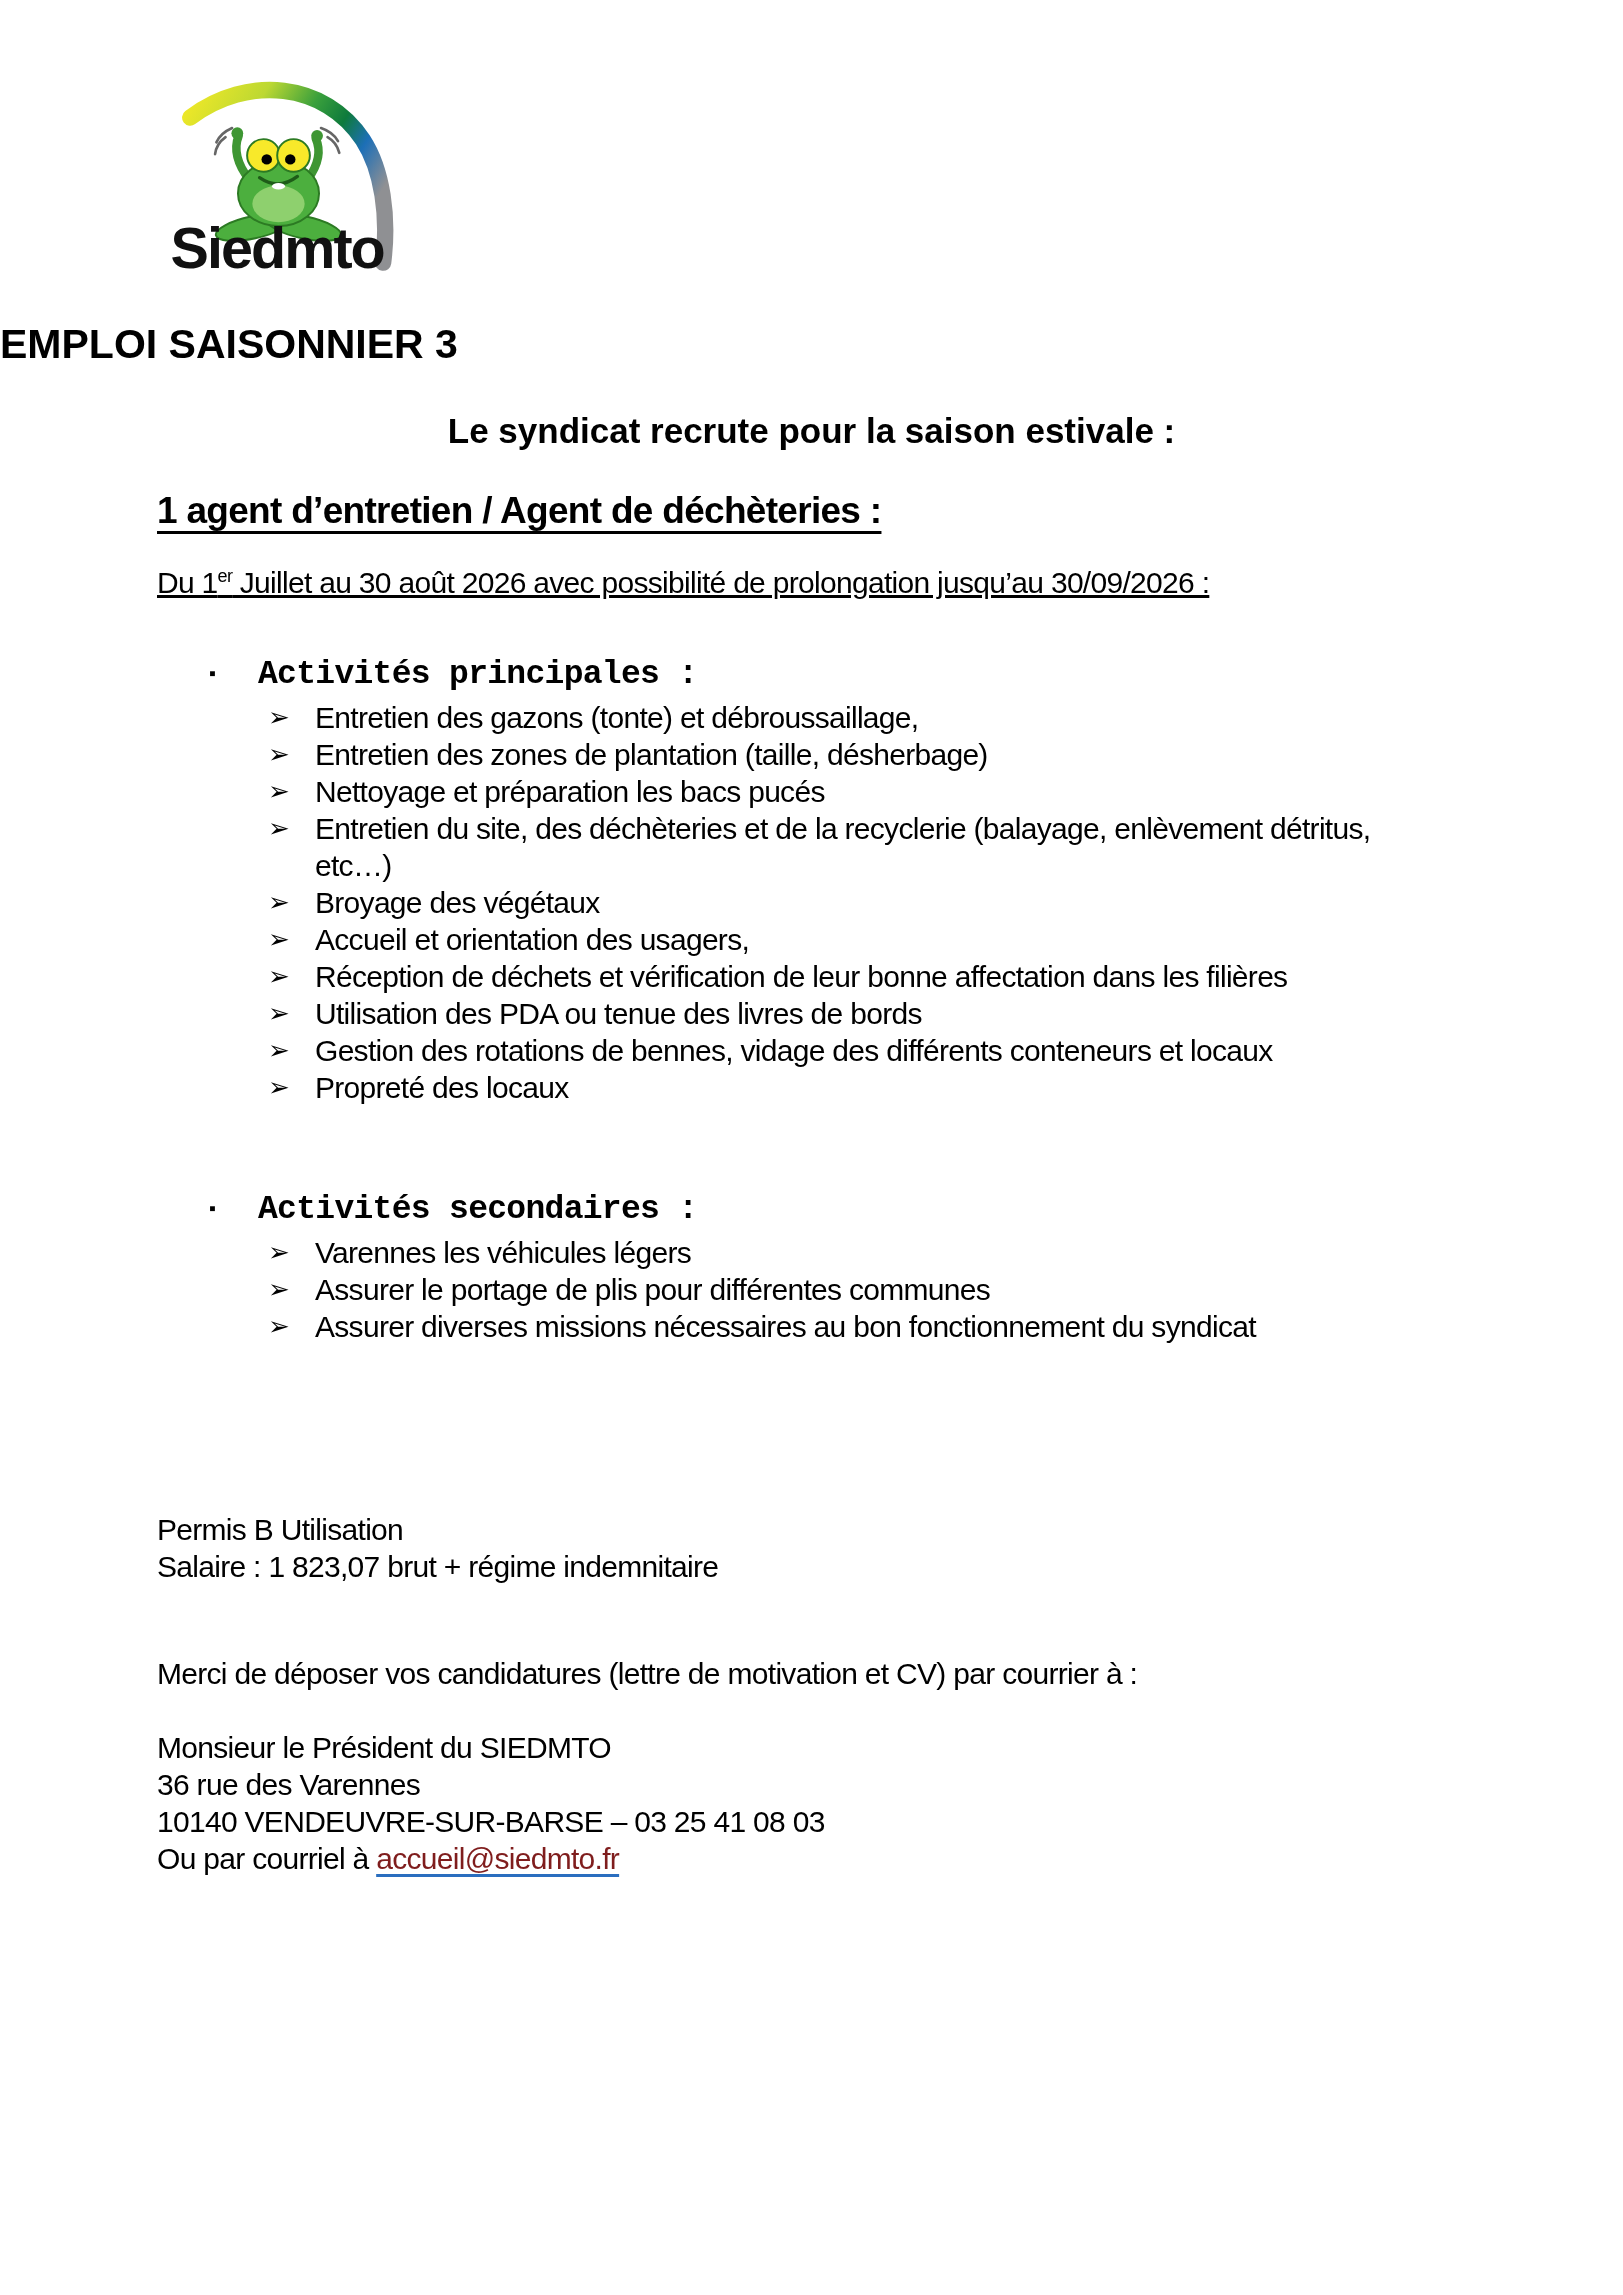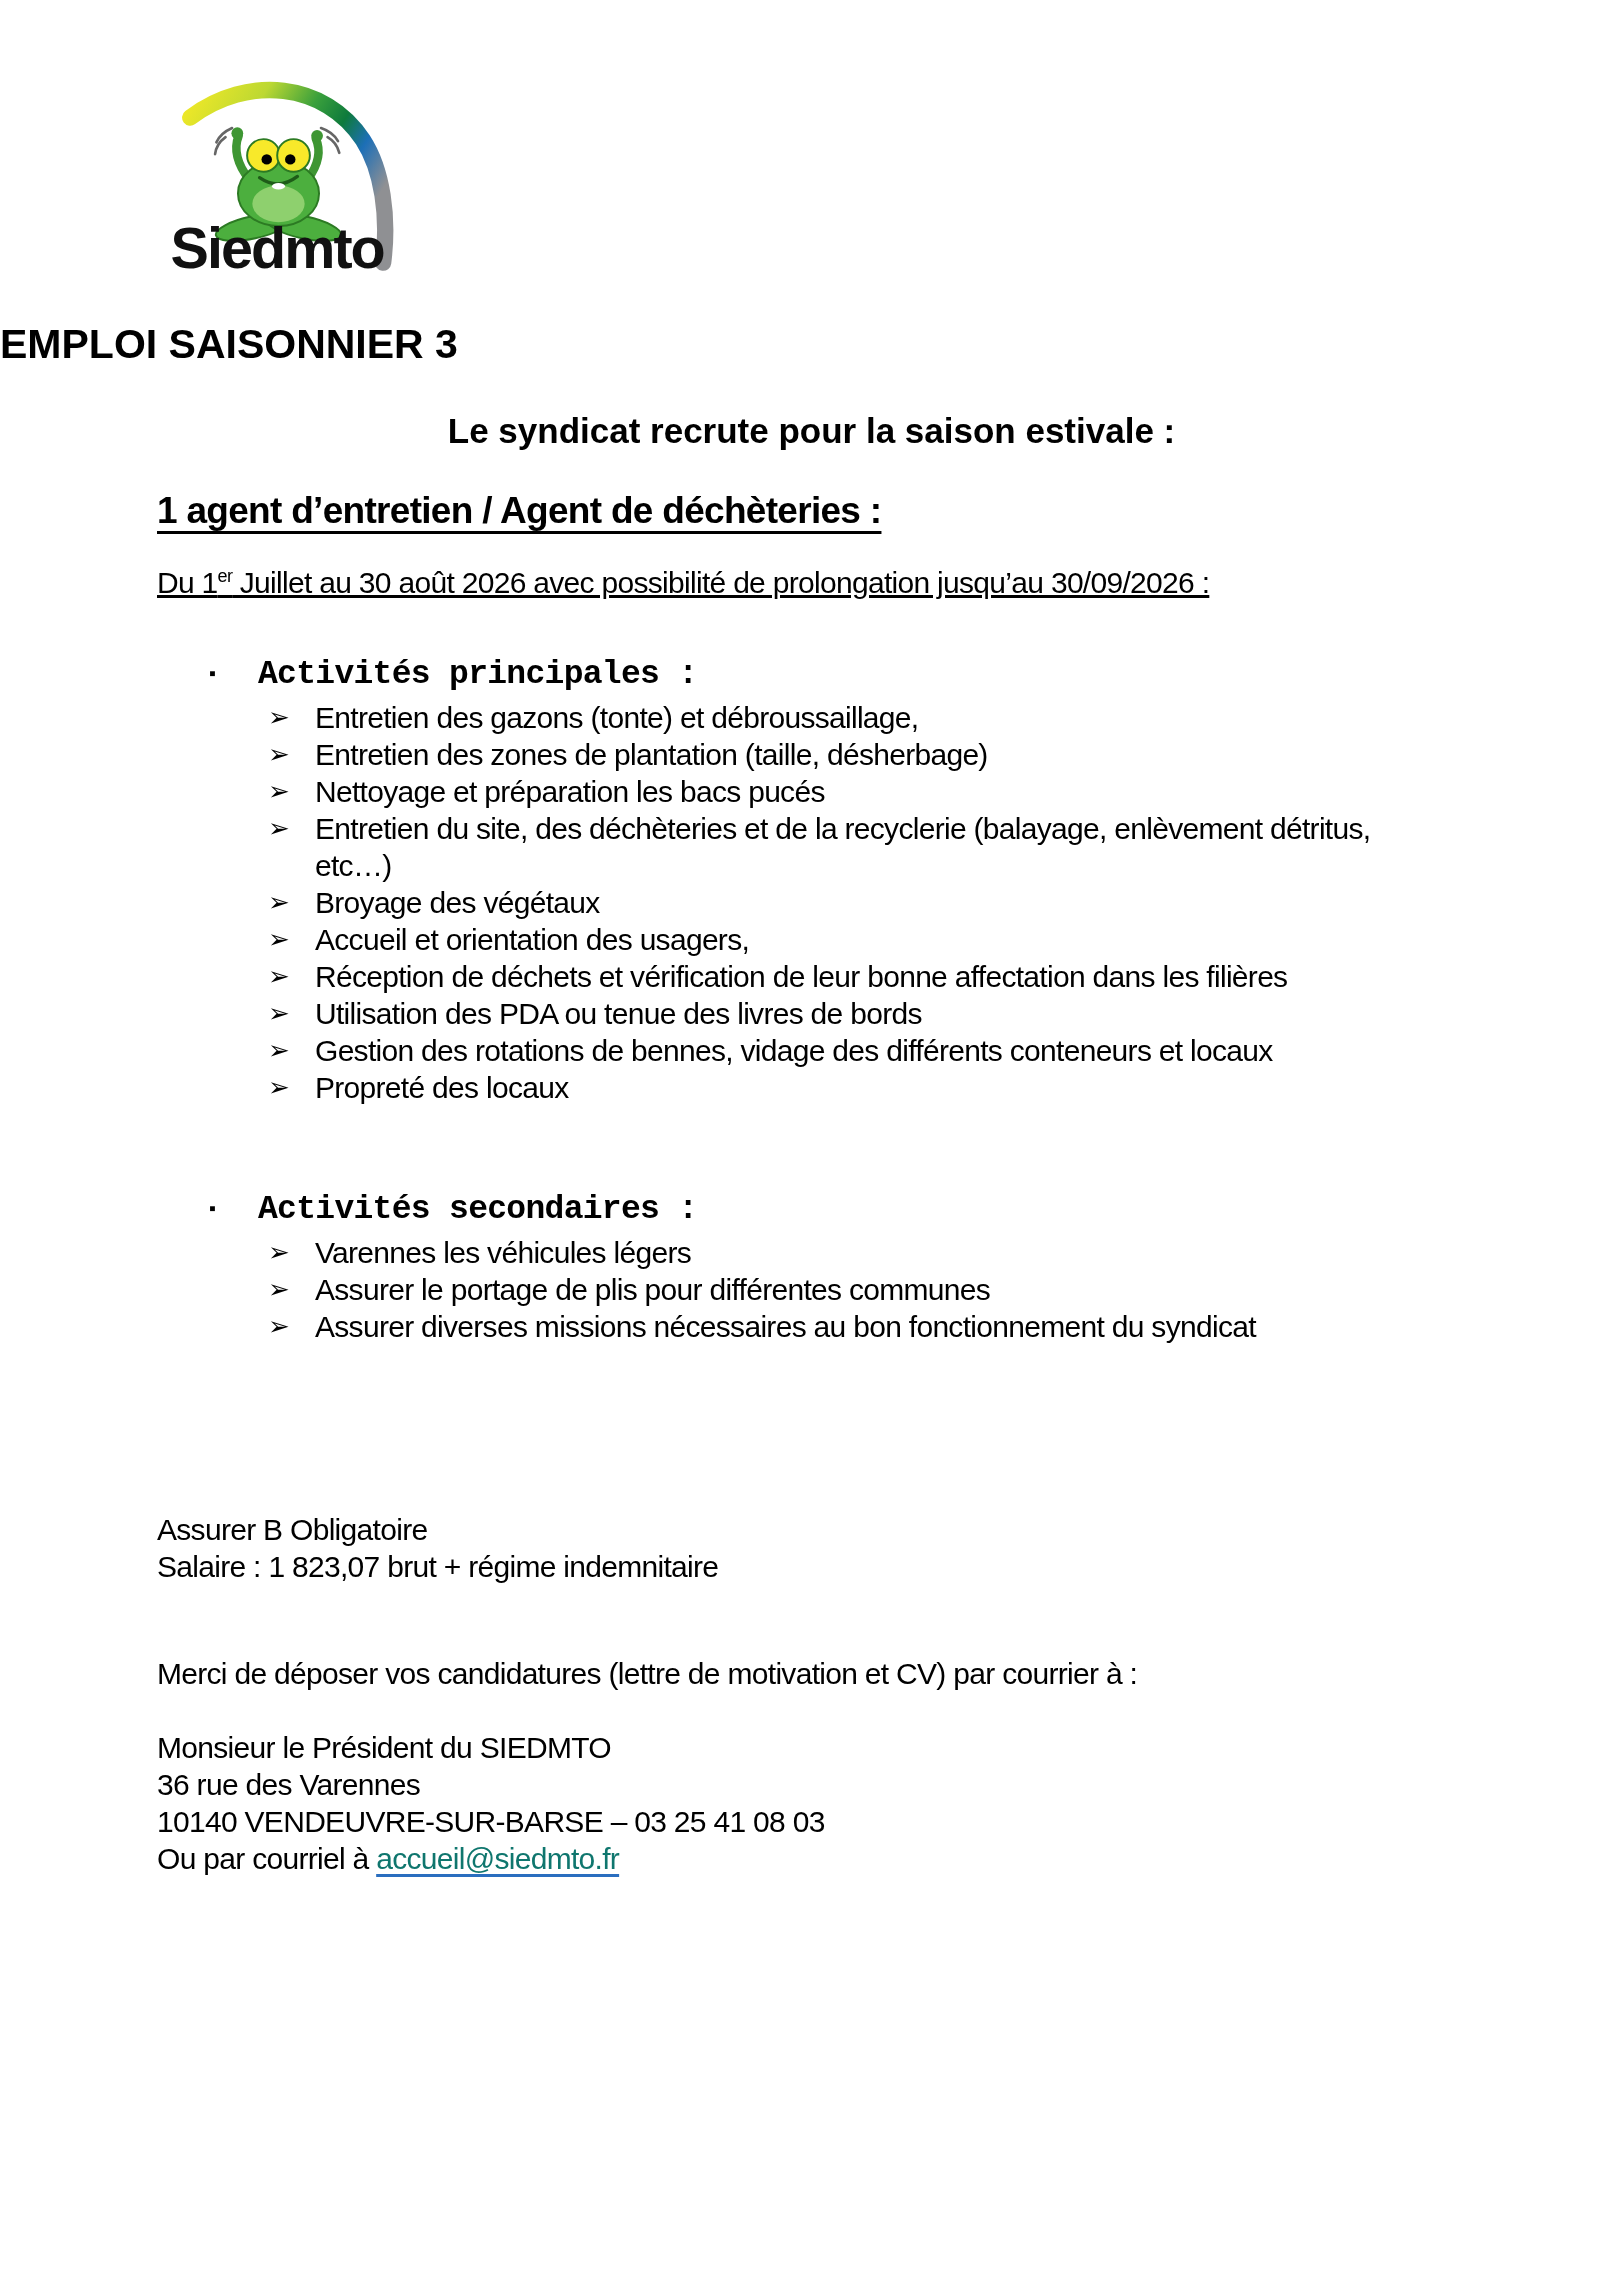--- a/index.html
+++ b/index.html
@@ -209,27 +209,27 @@
         <span class="arrow">➢</span>
         <span class="txt">Assurer le portage de plis pour différentes communes</span>
       </div>
     <div class="item">
         <span class="arrow">➢</span>
         <span class="txt">Assurer diverses missions nécessaires au bon fonctionnement du syndicat</span>
       </div>
   </div>
 
   <div class="abs body-text permit-block">
-    <div>Assurer B Obligatoire</div>
+    <div>Permis B Utilisation</div>
     <div>Salaire : 1 823,07 brut + régime indemnitaire</div>
   </div>
 
   <div class="abs body-text merci">Merci de déposer vos candidatures (lettre de motivation et CV) par courrier à :</div>
 
   <div class="abs body-text contact-block">
     <div>Monsieur le Président du SIEDMTO</div>
     <div>36 rue des Varennes</div>
     <div>10140 VENDEUVRE-SUR-BARSE – 03 25 41 08 03</div>
-    <div><span>Ou par courriel à </span><a class="email-link" style="color: #0f766e; text-decoration-color: rgb(42, 110, 191);">accueil@siedmto.fr</a></div>
+    <div><span>Ou par courriel à </span><a class="email-link" style="color: #7f1d1d; text-decoration-color: rgb(42, 110, 191);">accueil@siedmto.fr</a></div>
   </div>
 
 </div>
 
 
 </body></html>

